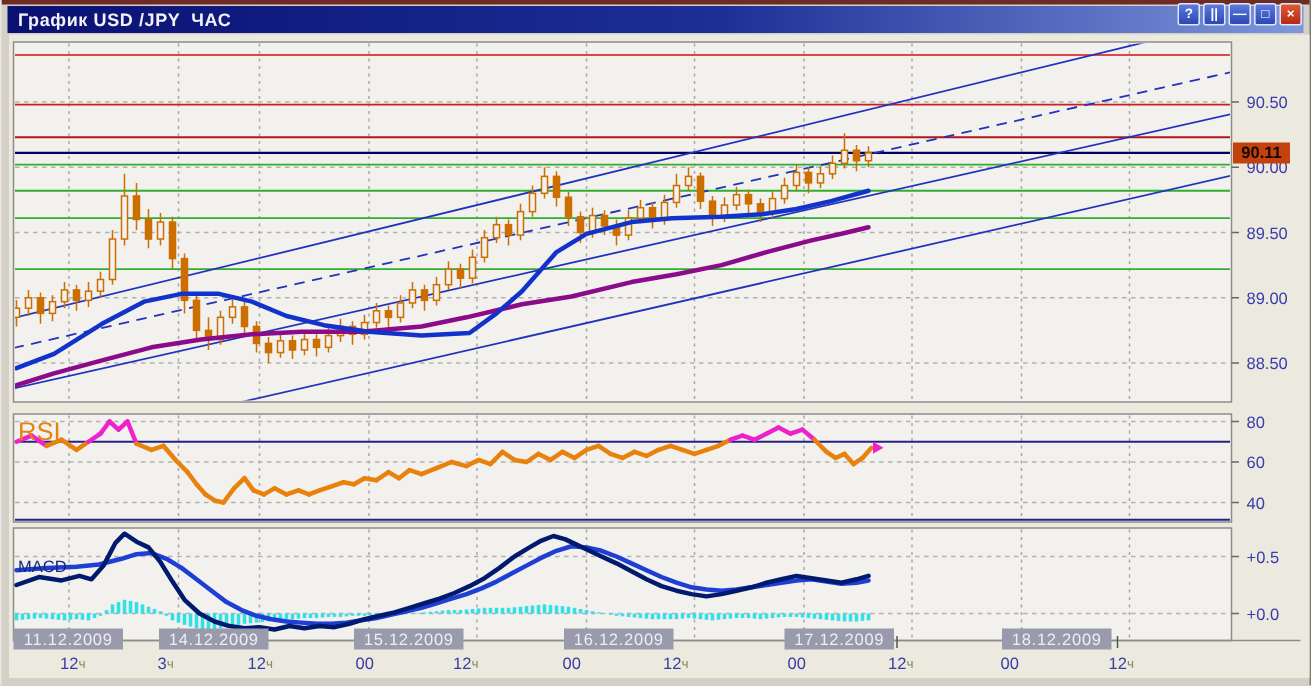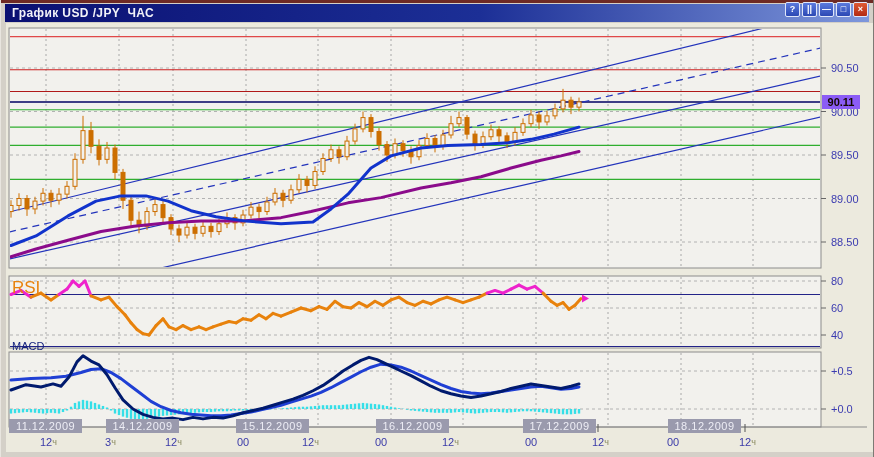--- a/index.html
+++ b/index.html
@@ -17,22 +17,22 @@
   .wbtn.close{background:linear-gradient(#e05a35,#b22a12);}
   #content{position:absolute;left:5px;top:23px;width:872px;height:429px;background:#eceade;}
   svg text{font-family:"Liberation Sans",sans-serif;}
   .ylab{font-size:11px;fill:#3b3bb0;}
   .tlab{font-size:11px;fill:#3a3aa8;}
   .hlab{font-size:9px;fill:#8a8a60;}
   .datebadge{font-size:11px;fill:#ededf5;letter-spacing:.5px;}
   #legend{position:absolute;left:11px;top:29px;font-size:11px;font-weight:bold;white-space:pre;}
   #legend .sma{color:#3c3ccc;} #legend .ema{color:#a421a4;}
   #rsilabel{position:absolute;left:11px;top:278px;font-size:17px;color:#e8820c;}
-  #macdlabel{position:absolute;left:11px;top:340px;font-size:11px;color:#16247e;}
-  #pricebadge{position:absolute;left:821px;top:95px;width:38px;height:14px;background:#8b5cf6;
+  #macdlabel{position:absolute;left:11px;top:372px;font-size:11px;color:#16247e;}
+  #pricebadge{position:absolute;left:821px;top:95px;width:38px;height:14px;background:#c2410c;
               color:#140800;font-size:11px;font-weight:bold;text-align:center;line-height:14px;}
 </style>
 </head>
 <body>
 
 <div id="win">
   <div id="topstrip"></div>
   <div id="titlebar">
     <span id="titletext">График USD /JPY  ЧАС</span>
   </div>

